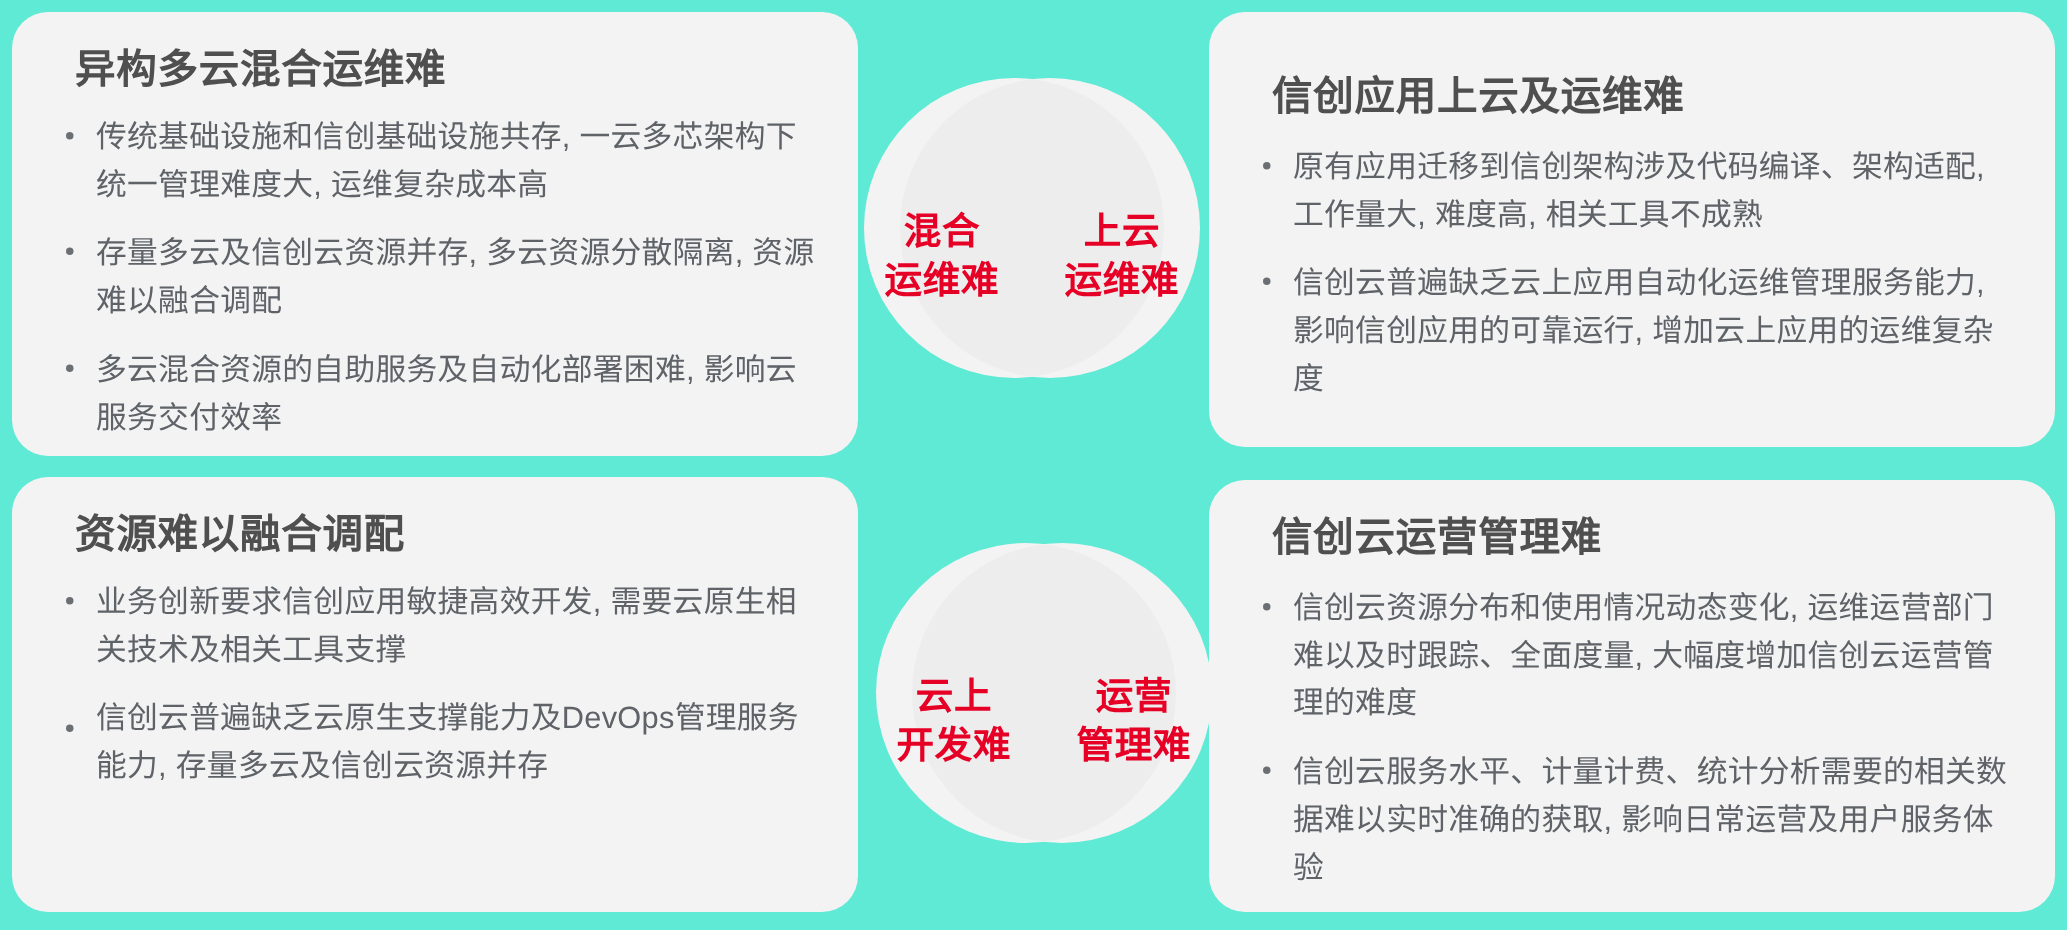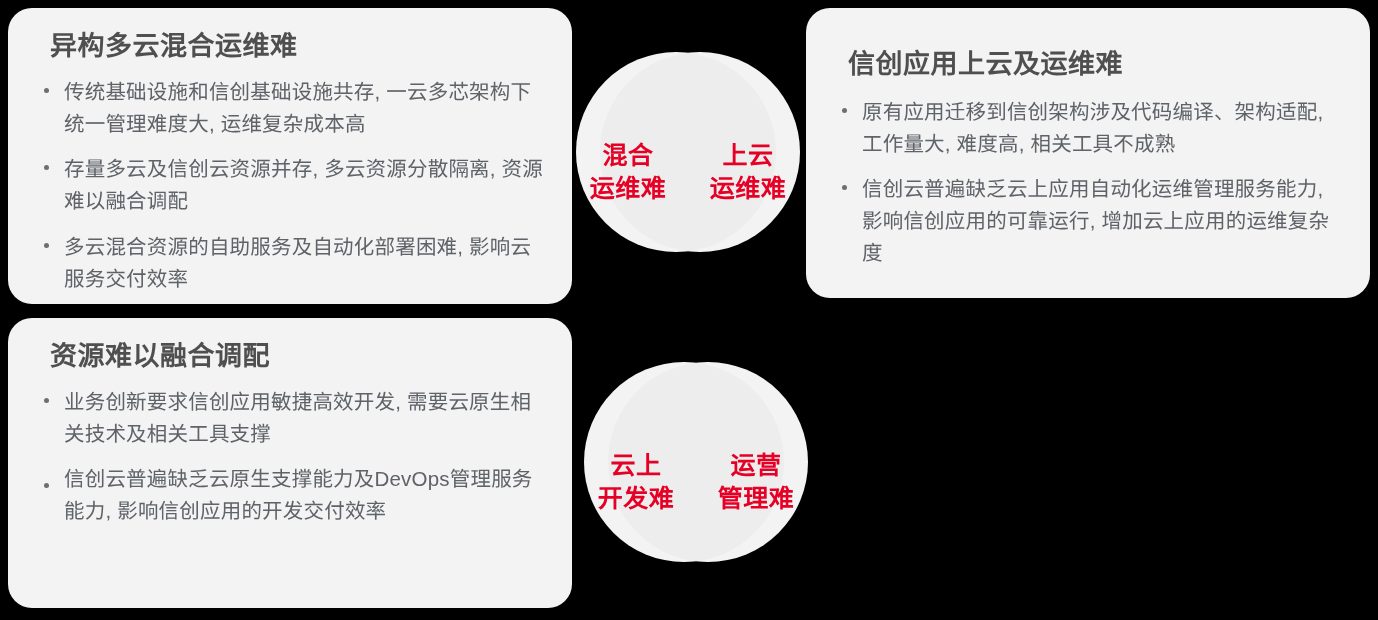--- a/index.html
+++ b/index.html
@@ -13,21 +13,21 @@
     height: 620px;
     overflow: hidden;
     font-family: "Liberation Sans", "DejaVu Sans", sans-serif;
     position: relative;
   }
 
   #stage {
     position: relative;
     width: 1378px;
     height: 620px;
-    background: #000000;
+    background: #5eead4;
   }
 
   
   .card {
     position: absolute;
     background: #f3f3f3;
     border-radius: 24px;
     box-sizing: border-box;
   }
   .card.tl { left: 8px;   top: 8px;   width: 564px; height: 296px; padding: 22px 28px 18px 32px; }
@@ -161,25 +161,38 @@
 
   <div class="card bl">
     <h2 class="card-title">资源难以融合调配</h2>
     <ul class="bullets">
       <li class="bullet">
         <span class="dot"></span>
         <span>业务创新要求信创应用敏捷高效开发, 需要云原生相关技术及相关工具支撑</span>
       </li>
       <li class="bullet mid-marker">
         <span class="dot"></span>
-        <span>信创云普遍缺乏云原生支撑能力及DevOps管理服务能力, 影响信创应用的开发交付效率</span>
-      </li>
-    </ul>
-  </div>
-
+        <span>信创云普遍缺乏云原生支撑能力及DevOps管理服务能力, 存量多云及信创云资源并存</span>
+      </li>
+    </ul>
+  </div>
+
+  <div class="card br">
+    <h2 class="card-title">信创云运营管理难</h2>
+    <ul class="bullets">
+      <li class="bullet">
+        <span class="dot"></span>
+        <span>信创云资源分布和使用情况动态变化, 运维运营部门难以及时跟踪、全面度量, 大幅度增加信创云运营管理的难度</span>
+      </li>
+      <li class="bullet">
+        <span class="dot"></span>
+        <span>信创云服务水平、计量计费、统计分析需要的相关数据难以实时准确的获取, 影响日常运营及用户服务体验</span>
+      </li>
+    </ul>
+  </div>
 
   <div class="venn top">
     <div class="circle left"></div>
     <div class="circle right"></div>
     <div class="overlap"></div>
     <div class="venn-label l">混合
 运维难</div>
     <div class="venn-label r">上云
 运维难</div>
   </div>

